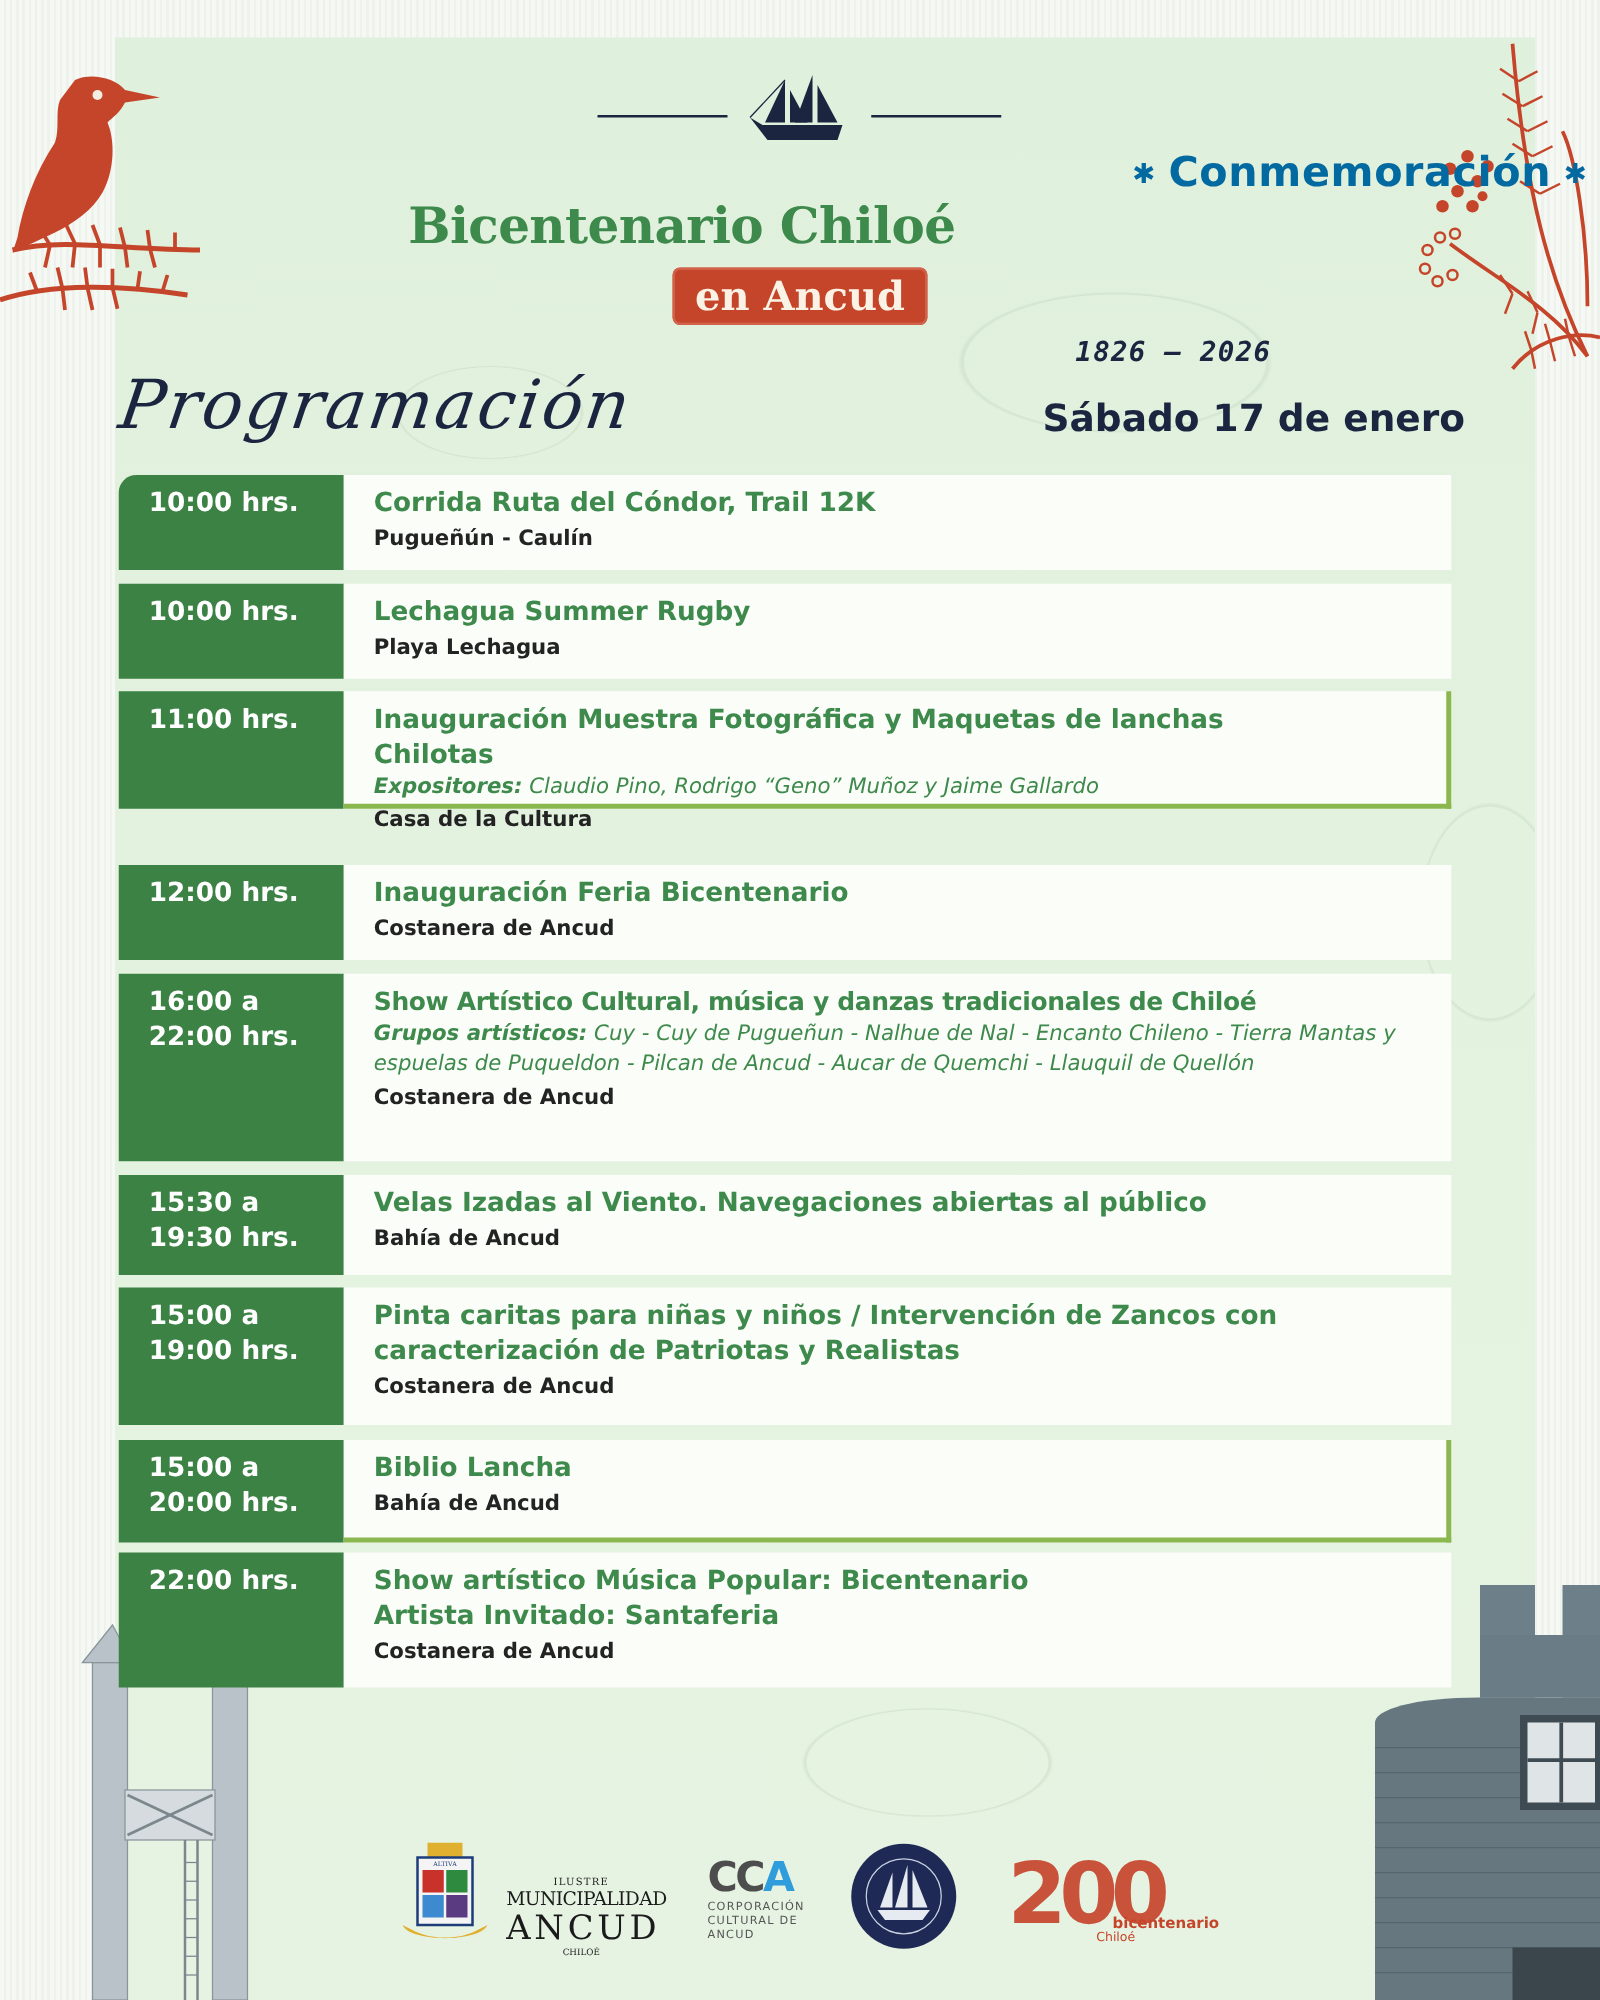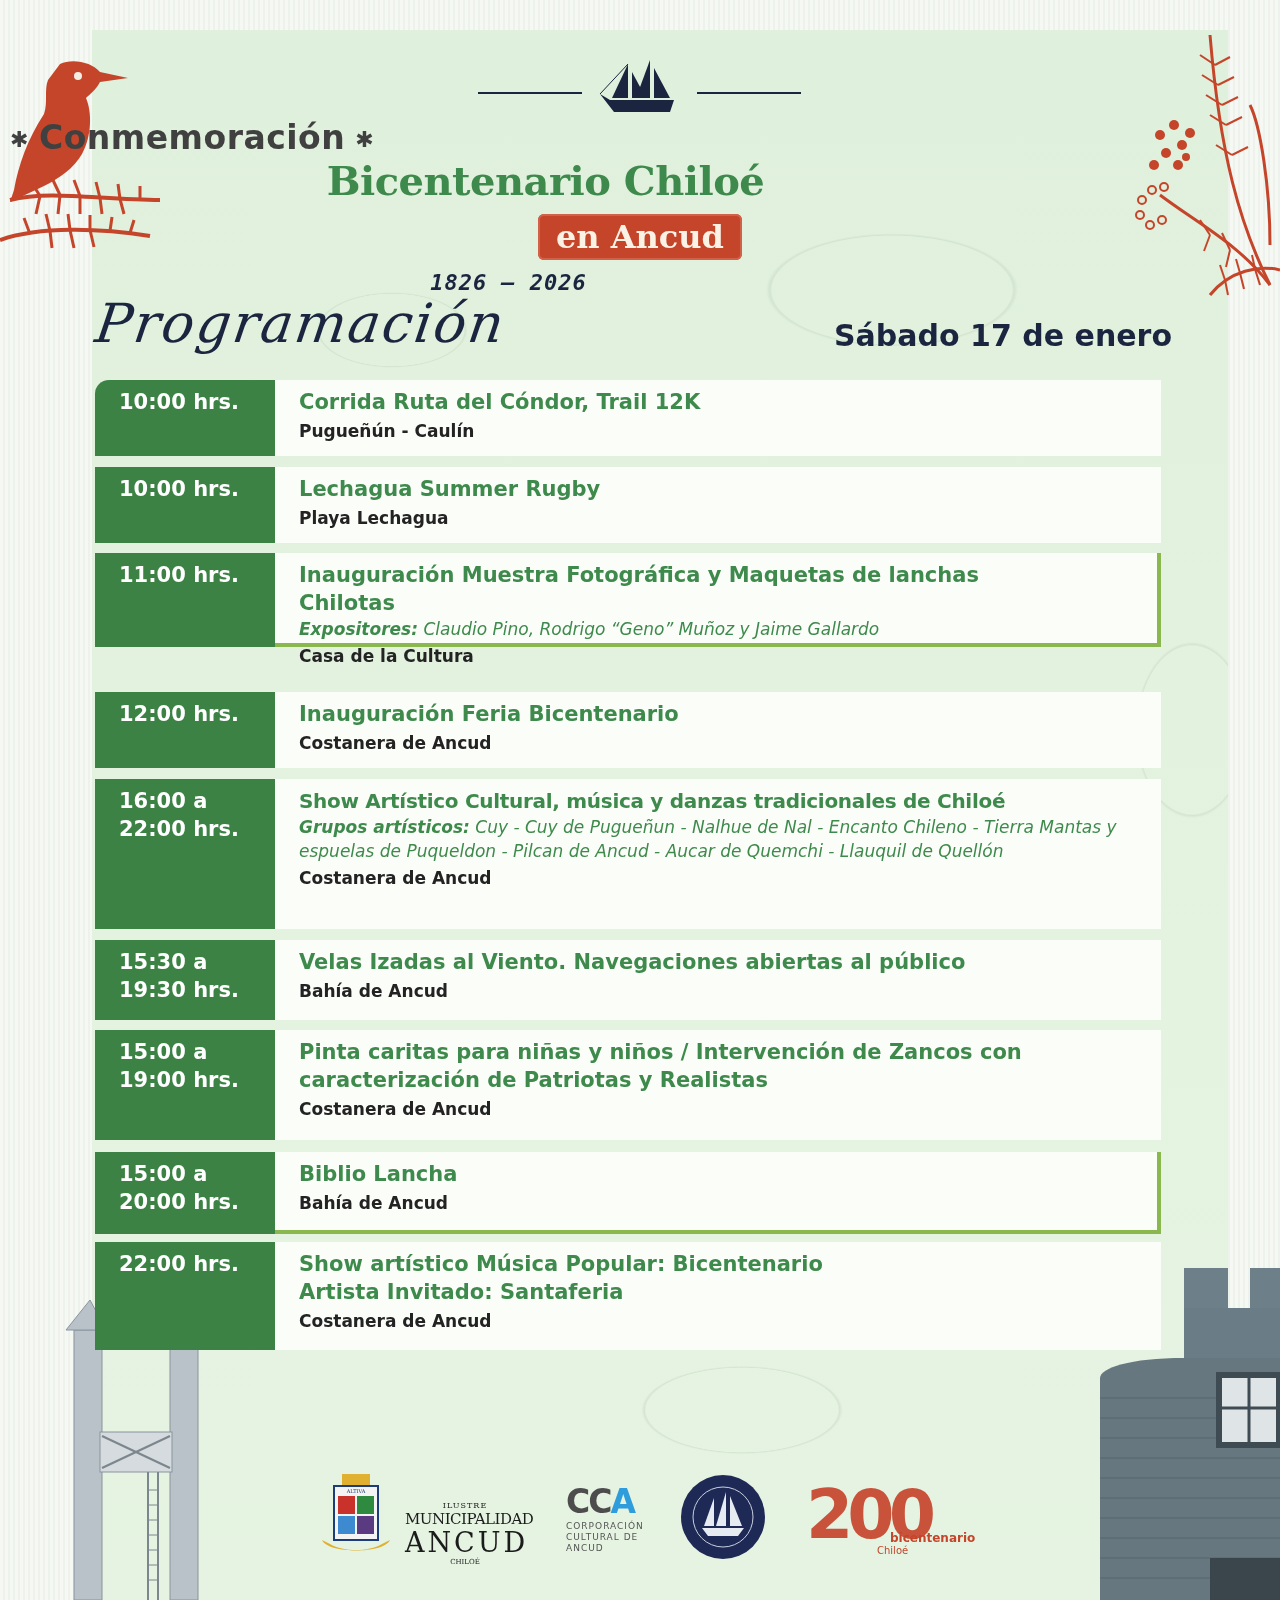--- a/index.html
+++ b/index.html
@@ -27,42 +27,42 @@
   }
 
   
   .ship-row { position: absolute; top: 58px; left: 0; width: 1280px; height: 60px; }
   .ship-line { position: absolute; top: 34px; height: 2px; background: #1b2540; width: 104px; }
   .ship-line.l { left: 478px; }
   .ship-line.r { left: 697px; }
   .ship-icon { position: absolute; left: 598px; top: 0; width: 84px; height: 60px; }
 
   .title-1 {
-    position: absolute; top: 118px; left: 0; width: 1280px; text-align: left;
-    font-family: "DejaVu Sans", sans-serif; font-weight: 900; font-size: 33px; color: #404040;
+    position: absolute; top: 118px; left: 0; width: 1280px; text-align: right;
+    font-family: "DejaVu Sans", sans-serif; font-weight: 900; font-size: 33px; color: #0369a1;
     letter-spacing: .5px;
   }
   .title-1 .star { font-size: 22px; vertical-align: middle; margin: 0 10px; }
   .title-2 {
     position: absolute; top: 157px; left: 0; width: 1091px; text-align: center;
     font-family: "DejaVu Serif", "Liberation Serif", serif; font-weight: 700; font-size: 40px;
     color: #3e8a4c; letter-spacing: -0.5px;
   }
   .title-3-wrap {
     position: absolute; top: 214px; left: 538px; width: 204px; height: 46px;
     background: #c5452a; border-radius: 6px;
     box-shadow: inset 0 0 0 2px #d2614a;
     display: flex; align-items: center; justify-content: center;
   }
   .title-3 {
     font-family: "DejaVu Serif", "Liberation Serif", serif; font-weight: 700; font-size: 32px;
     color: #fbf2e6;
   }
   .years {
-    position: absolute; top: 270px; left: 0; width: 1017px; text-align: center;
+    position: absolute; top: 270px; left: 0; width: 1017px; text-align: right;
     font-family: "DejaVu Sans Mono", monospace; font-style: italic; font-weight: 700; font-size: 22px;
     color: #1b2540; letter-spacing: 1px;
   }
   .programacion {
     position: absolute; top: 292px; left: 96px;
     font-family: "DejaVu Serif", "Liberation Serif", serif; font-style: italic;
     font-size: 54px; color: #1b2540; letter-spacing: 2px;
     transform: skewX(-8deg); font-weight: 400;
   }
   .date {

